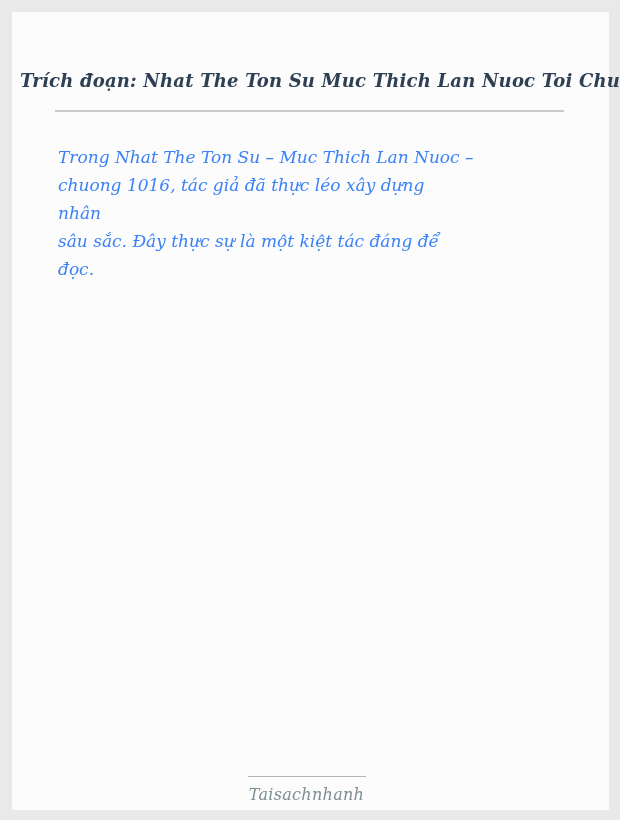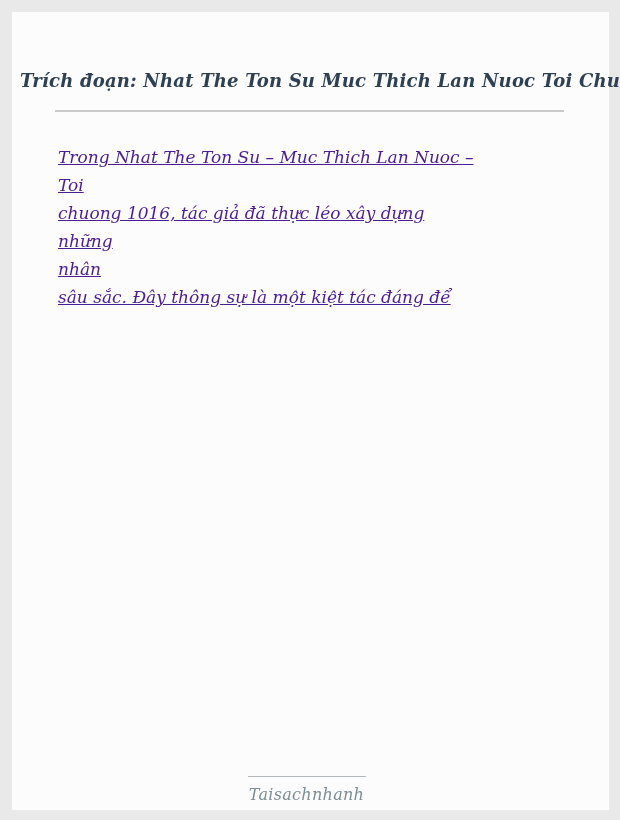--- a/index.html
+++ b/index.html
@@ -36,22 +36,21 @@
   .title-divider {
     height: 2px;
     background: #c8cacb;
     margin: 16px 45px 0 43px;
   }
   .excerpt {
     margin: 31px 46px 0 46px;
     font-size: 17px;
     line-height: 28px;
     font-style: italic;
-    color: #4c1d95;
-    text-decoration: underline;
+    color: #3b82f6;
   }
   .excerpt .line {
     white-space: nowrap;
   }
   .footer {
     position: absolute;
     left: 0;
     right: 8px;
     bottom: 6px;
     text-align: center;
@@ -73,25 +72,24 @@
 <body>
 
 <div class="page">
 
   <h1 class="title">Trích đoạn: Nhat The Ton Su Muc Thich Lan Nuoc Toi Chuong 1016</h1>
 
   <div class="title-divider"></div>
 
   <div class="excerpt">
     <div class="line">Trong Nhat The Ton Su – Muc Thich Lan Nuoc –</div>
-    <div class="line">Toi</div>
     <div class="line">chuong 1016, tác giả đã thực léo xây dựng</div>
-    <div class="line">những</div>
     <div class="line">nhân</div>
-    <div class="line">sâu sắc. Đây thông sự là một kiệt tác đáng để</div>
+    <div class="line">sâu sắc. Đây thực sự là một kiệt tác đáng để</div>
+    <div class="line">đọc.</div>
   </div>
 
   <div class="footer">
     <div class="footer-divider"></div>
     <div class="footer-brand">Taisachnhanh</div>
   </div>
 
 </div>
 
 </body></html>

